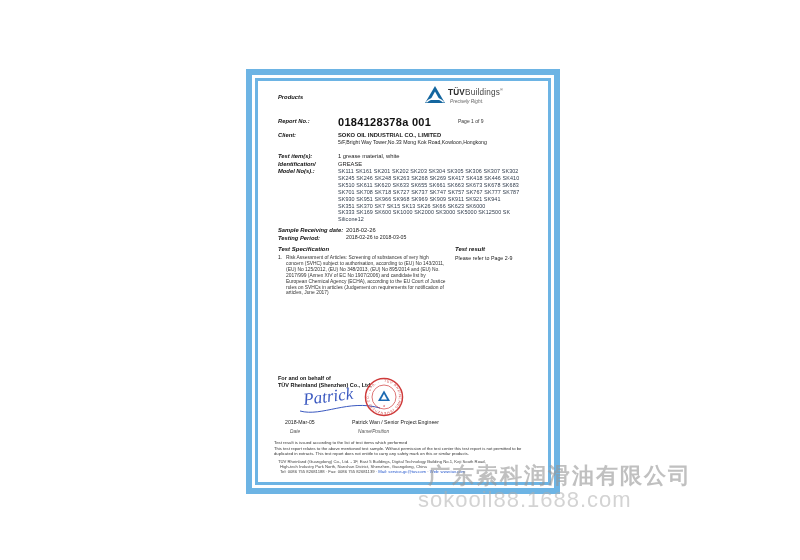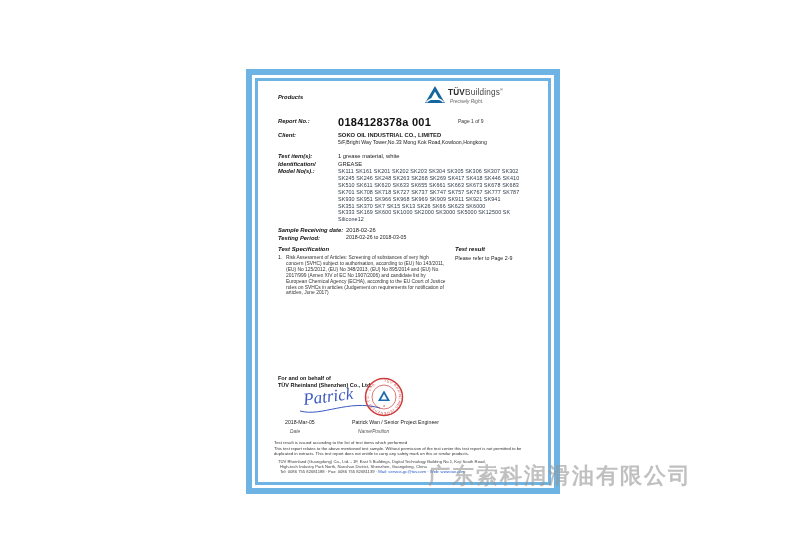--- a/index.html
+++ b/index.html
@@ -128,13 +128,14 @@
         <div class="abs addr" style="left:22px;top:383px;">High-tech Industry Park North, Nanshan District, Shenzhen, Guangdong, China</div>
         <div class="abs addr" style="left:22px;top:388px;">
           <span>Tel: 0086 755 82681188 · Fax: 0086 755 82681139 · </span><span class="link">Mail: service-gc@tuv.com</span><span> · </span><span class="link">Web: www.tuv.com</span>
         </div>
 
       </div>
     </div>
   </div>
 
   <div class="watermark-cn">广东索科润滑油有限公司</div>
+  <div class="watermark-url">sokooil88.1688.com</div>
 </div>
 
 </body></html>

